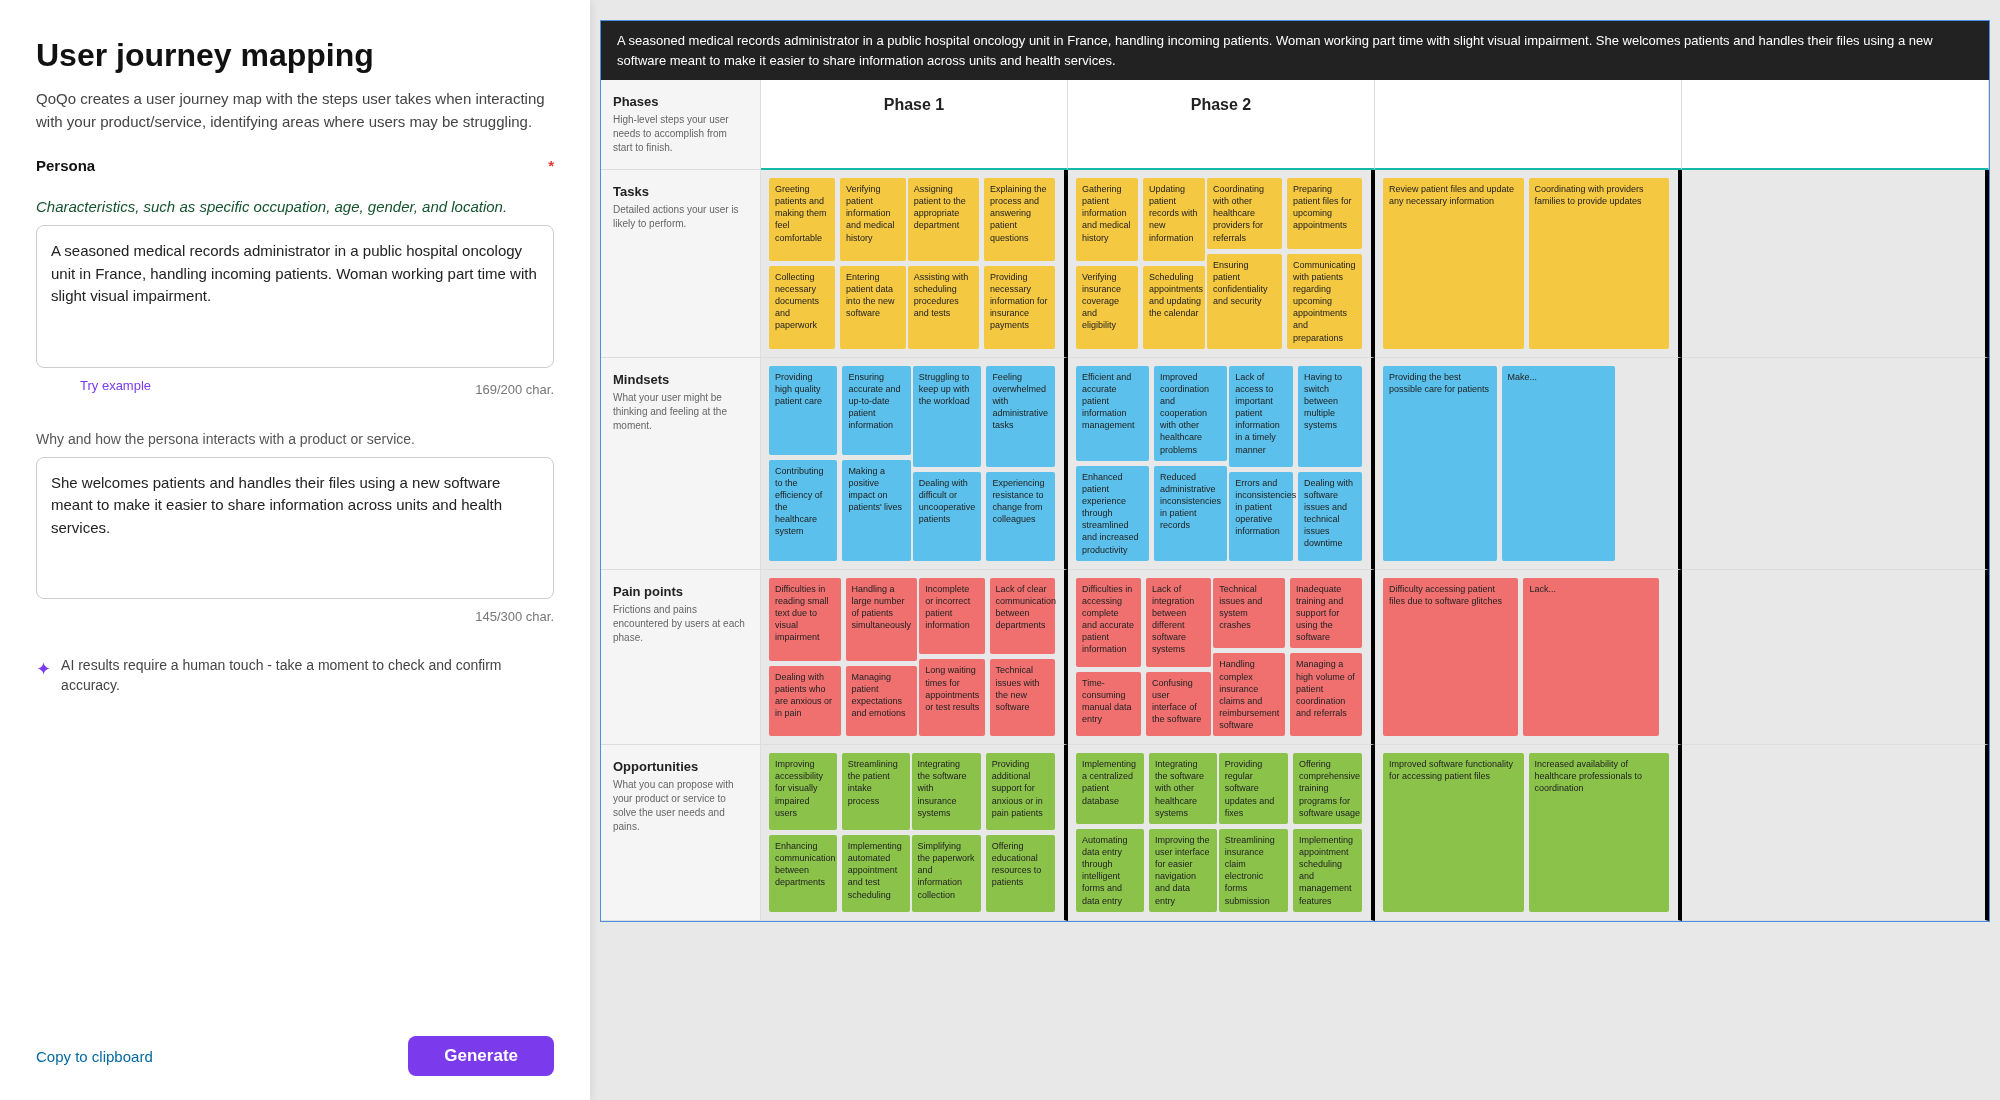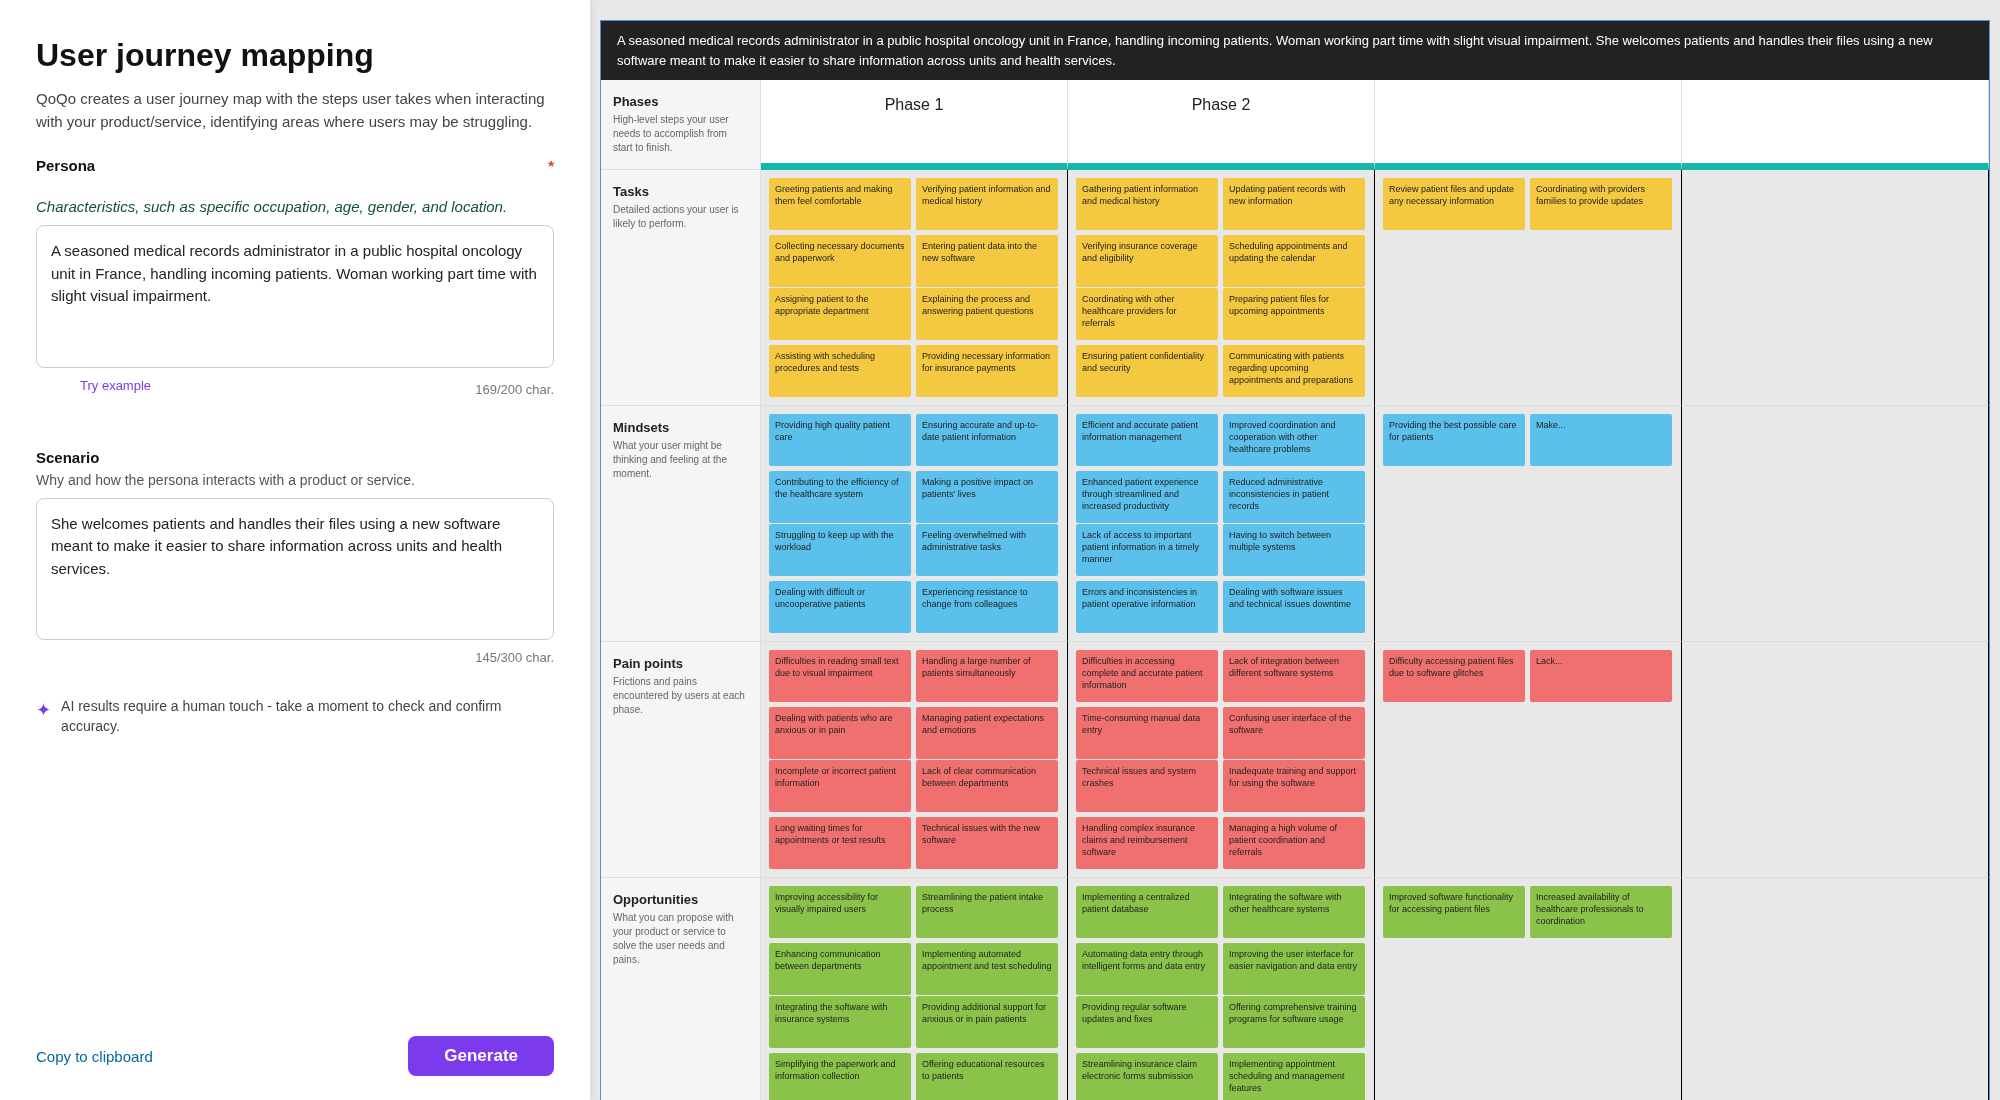--- a/index.html
+++ b/index.html
@@ -212,35 +212,34 @@
       font-size: 10px;
       color: #666;
       line-height: 1.4;
     }
 
     
     .phase-header-cell {
       background: #fff;
       padding: 16px 12px;
       border-right: 1px solid #ddd;
-      border-bottom: 7px solid #14b8a6;
+      border-bottom: 2px solid #14b8a6;
       text-align: center;
       font-size: 16px;
-      font-weight: 400;
+      font-weight: 700;
       color: #222;
     }
 
     
     .content-cell {
       background: #e8e8e8;
-      border-right: 1px solid #000000;
+      border-right: 4px solid #000000;
       border-bottom: 1px solid #ddd;
       padding: 8px;
       display: flex;
-      flex-direction: column;
       gap: 1px;
     }
 
     .sticky-row {
       display: flex;
       flex-wrap: wrap;
       gap: 5px;
     }
 
     .sticky {
@@ -273,21 +272,20 @@
   </div>
   <p class="field-hint">Characteristics, such as specific occupation, age, gender, and location.</p>
   <div class="textarea-container">
     <textarea name="persona" rows="5" style="">A seasoned medical records administrator in a public hospital oncology unit in France, handling incoming patients. Woman working part time with slight visual impairment.</textarea>
   </div>
   <div style="display:flex;justify-content:space-between;align-items:center;margin-bottom:18px;">
     <a class="try-example">Try example</a>
     <span class="char-count">169/200 char.</span>
   </div>
 
-  <div class="section-title">Scenario</div>
   <p class="section-hint">Why and how the persona interacts with a product or service.</p>
   <div class="textarea-container">
     <textarea name="scenario" rows="5" style="">She welcomes patients and handles their files using a new software meant to make it easier to share information across units and health services.</textarea>
   </div>
   <div style="display:flex;justify-content:flex-end;margin-bottom:6px;">
     <span class="char-count">145/300 char.</span>
   </div>
 
   <div class="ai-notice">
     <span class="sparkle">✦</span>

